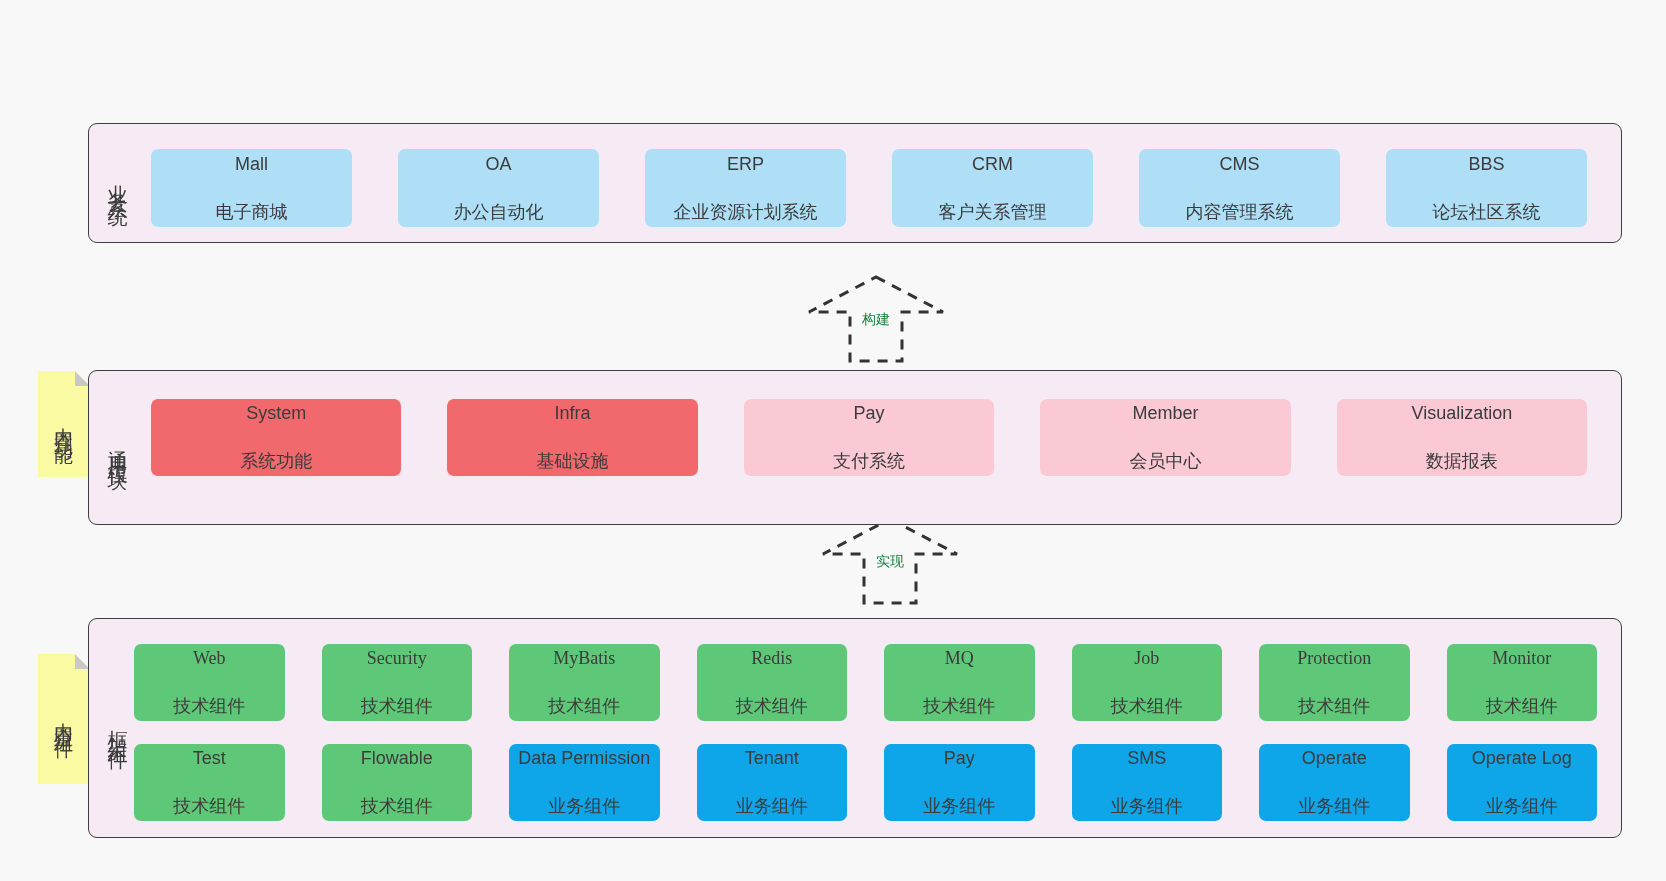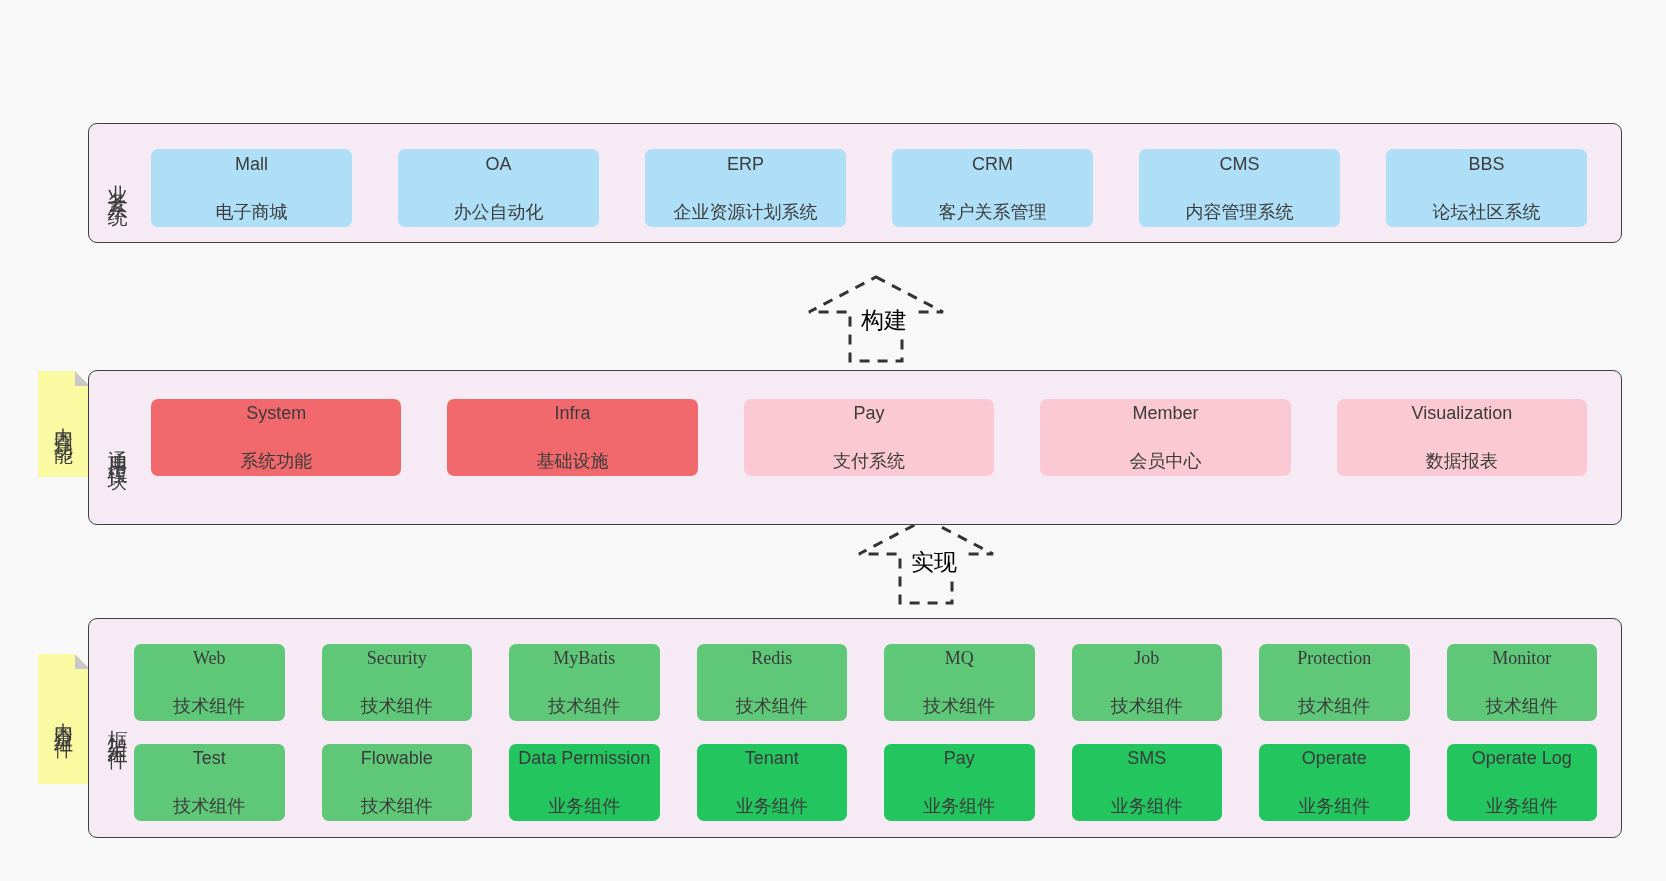--- a/index.html
+++ b/index.html
@@ -28,40 +28,40 @@
   #layer-components .rowb{ top:125px; height:77px; }
 
   .box { flex:1; border-radius:7px; display:flex; flex-direction:column;
          align-items:center; justify-content:center; text-align:center;
          font-size:18px; line-height:1.38; padding:5px 6px; box-sizing:border-box;gap:23px; }
   .box .t, .box .s { display:block; }
   .blue       { background:#AEDFF7; }
   .red        { background:#F1696D; }
   .pink       { background:#FBC9D4; }
   .green      { background:#5FC878; }
-  .lightgreen { background:#22c55e; }
+  .lightgreen { background:#0ea5e9; }
 
   
   .sticky { position:absolute; left:38px; width:52px; background:#FAFAA2; z-index:1;
             display:flex; align-items:center; justify-content:center;
             clip-path:polygon(0 0, calc(100% - 15px) 0, 100% 15px, 100% 100%, 0 100%); }
   #sticky-modules    { top:371px; height:106px; }
   #sticky-components { top:654px; height:130px; }
   .fold { position:absolute; top:0; right:0; width:15px; height:15px; background:#C8C8C8;
           clip-path:polygon(0 0, 100% 100%, 0 100%); }
   .sticky .vtext { font-size:19px; letter-spacing:6px; }
 
   
   .arrow { position:absolute; width:140px; height:90px; z-index:1; }
   #arrow-build     { left:806px; top:274px; }
-  #arrow-implement { left:856px; top:516px; }
+  #arrow-implement { left:820px; top:516px; }
   .arrow svg { position:absolute; left:0; top:0; }
   .arrow-label { position:absolute; left:50%; top:46px; transform:translate(-50%,-50%);
-                 background:#F8F8F8; padding:1px 4px; font-size:23px; color:#000000;
-                 white-space:nowrap;margin-left:8px; }
+                 background:#F8F8F8; padding:1px 4px; font-size:14px; color:#15803d;
+                 white-space:nowrap; }
 </style>
 </head>
 <body>
 
 <div class="canvas">
 
   <div class="sticky" id="sticky-modules">
     <span class="fold"></span>
     <span class="vtext">内置功能</span>
   </div>

